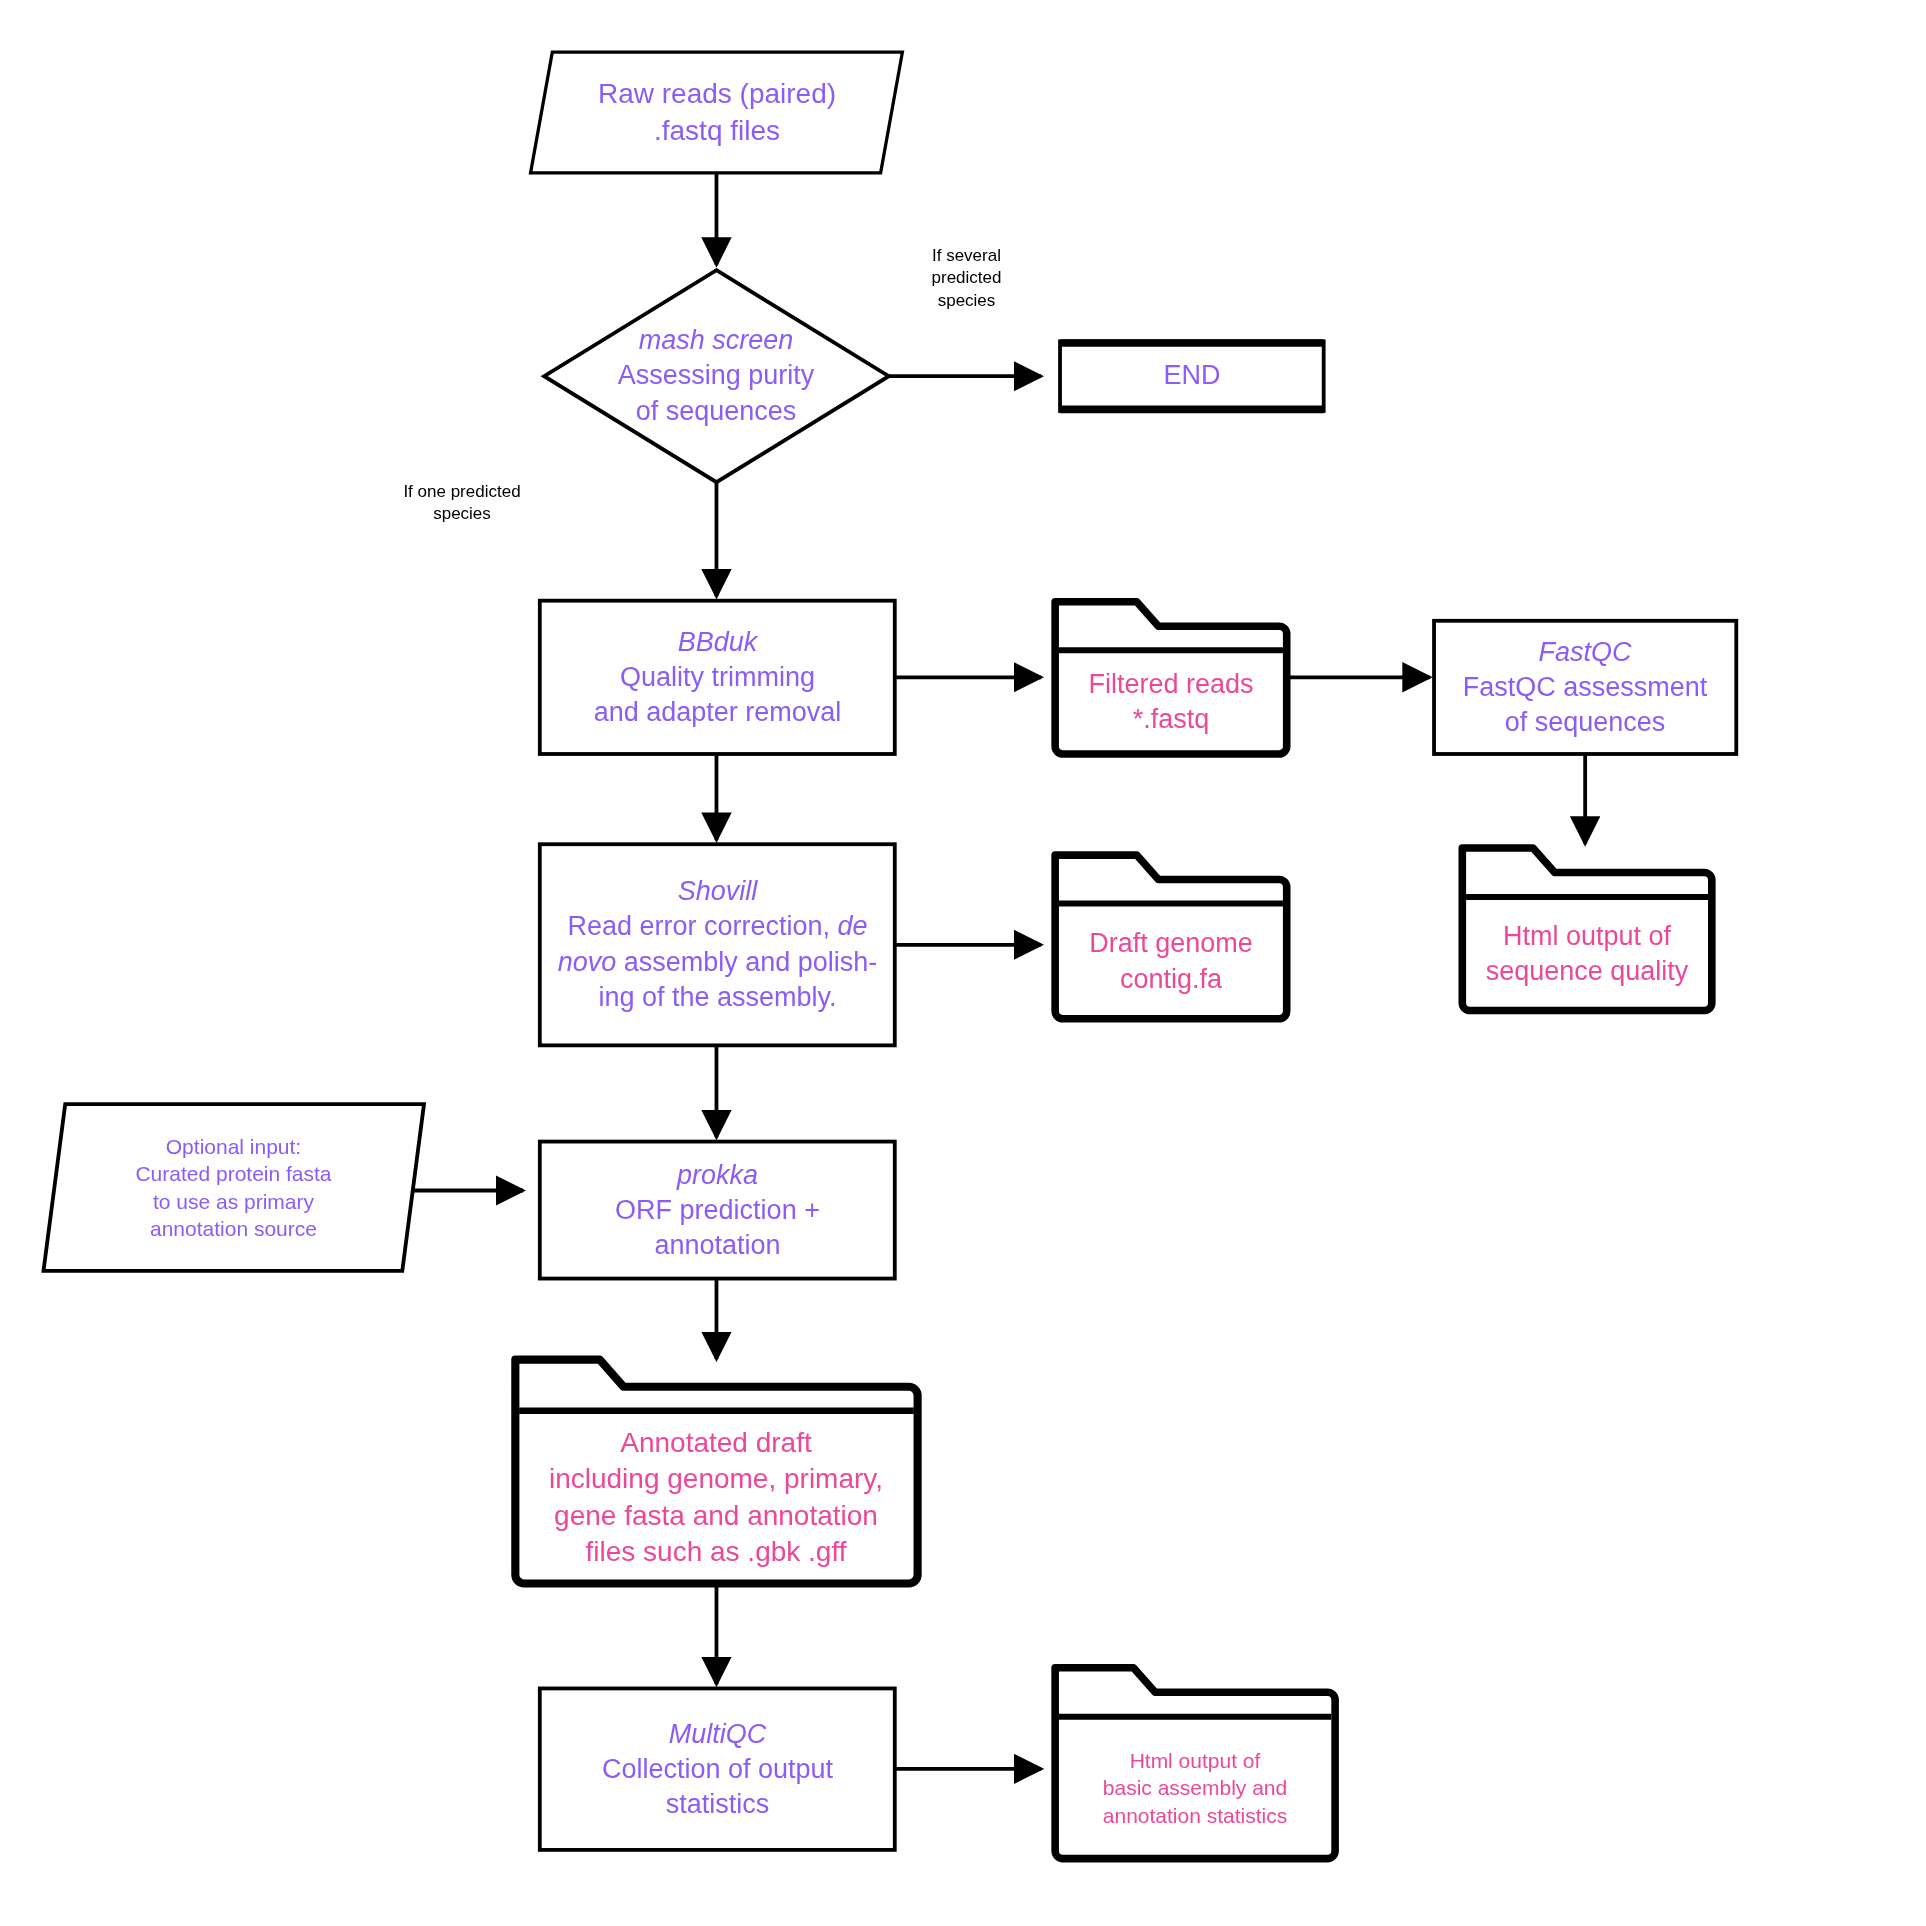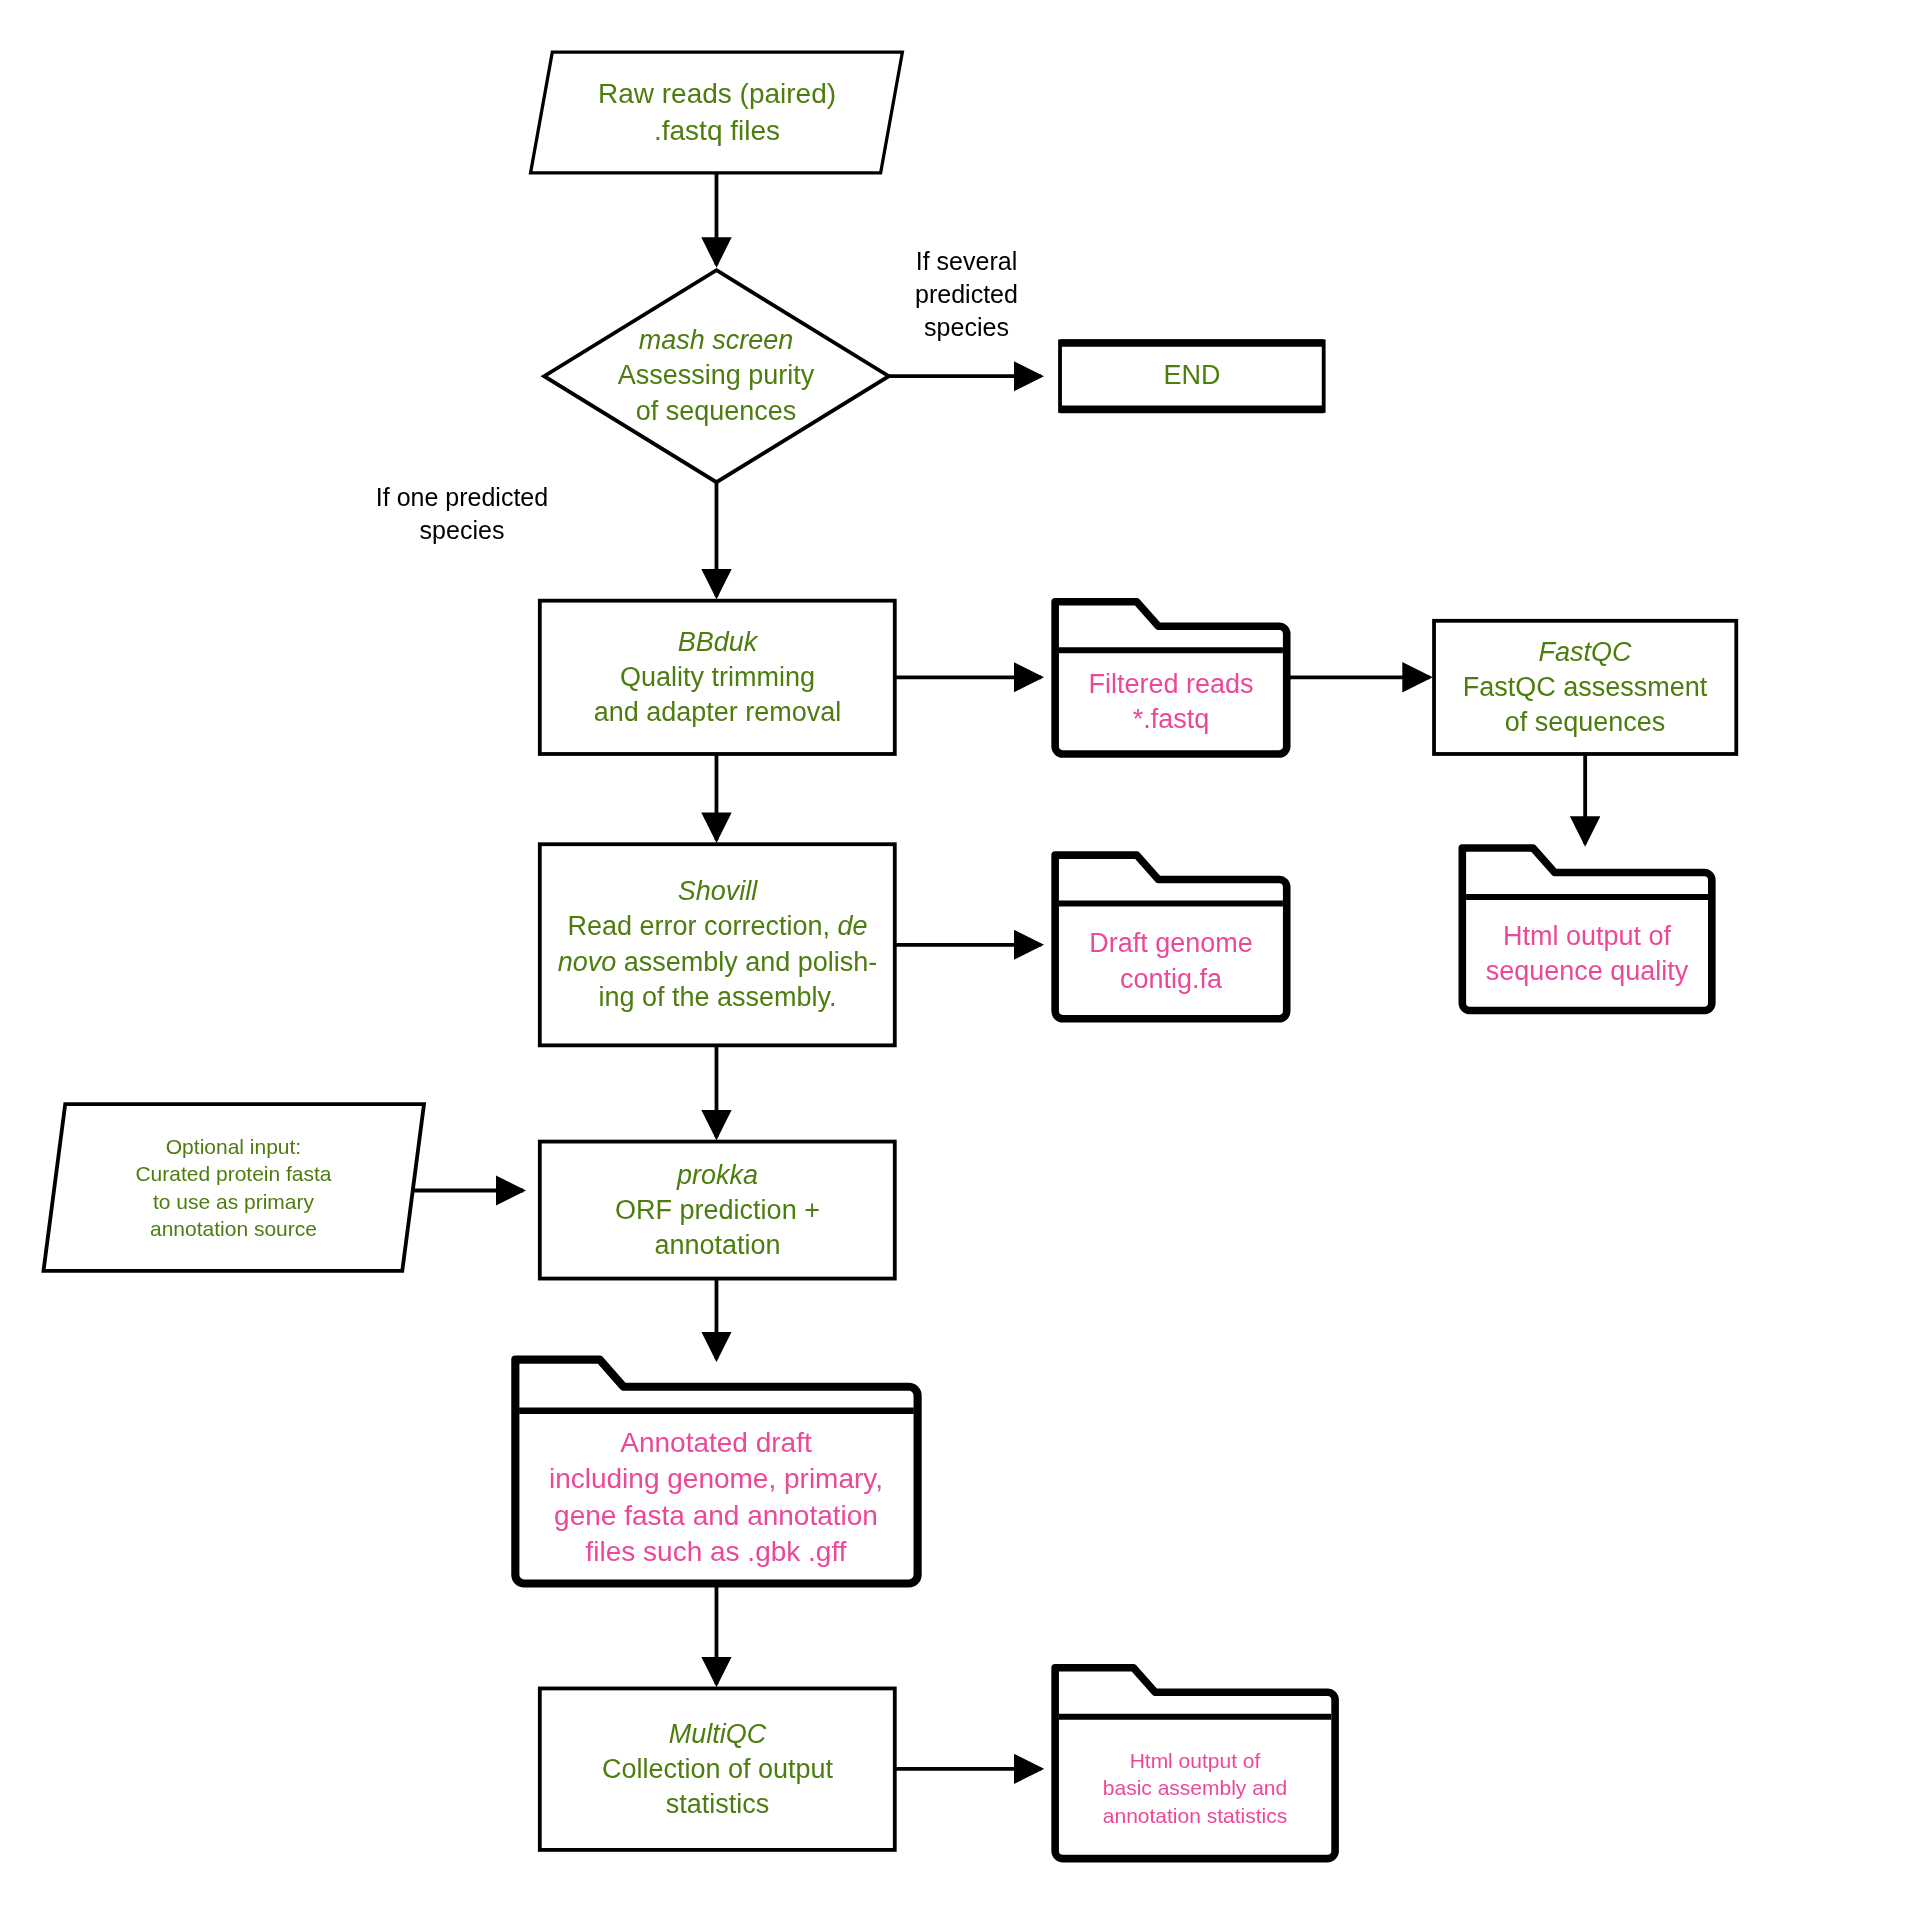--- a/index.html
+++ b/index.html
@@ -27,35 +27,35 @@
     overflow: visible;
   }
   .node-text {
     position: absolute;
     display: flex;
     flex-direction: column;
     align-items: center;
     justify-content: center;
     text-align: center;
     line-height: 1.30;
-    color: #4d7c0f;
+    color: #8b5cf6;
     font-family: "Liberation Sans", sans-serif;
     box-sizing: border-box;
     pointer-events: none;
   }
   .node-text .ln { display: block; white-space: nowrap; }
   .italic { font-style: italic; }
   .blue { color: #ec4899; }
   .edge-label {
     position: absolute;
     text-align: center;
     line-height: 1.32;
     color: #000000;
     font-family: "Liberation Sans", sans-serif;
-    font-size: 25px;
+    font-size: 17px;
   }
   .fs-48 { font-size: 21px; }
   .fs-50 { font-size: 27px; }
   .fs-52 { font-size: 28px; }
 </style>
 </head>
 <body>
 
 <div id="canvas">
 

